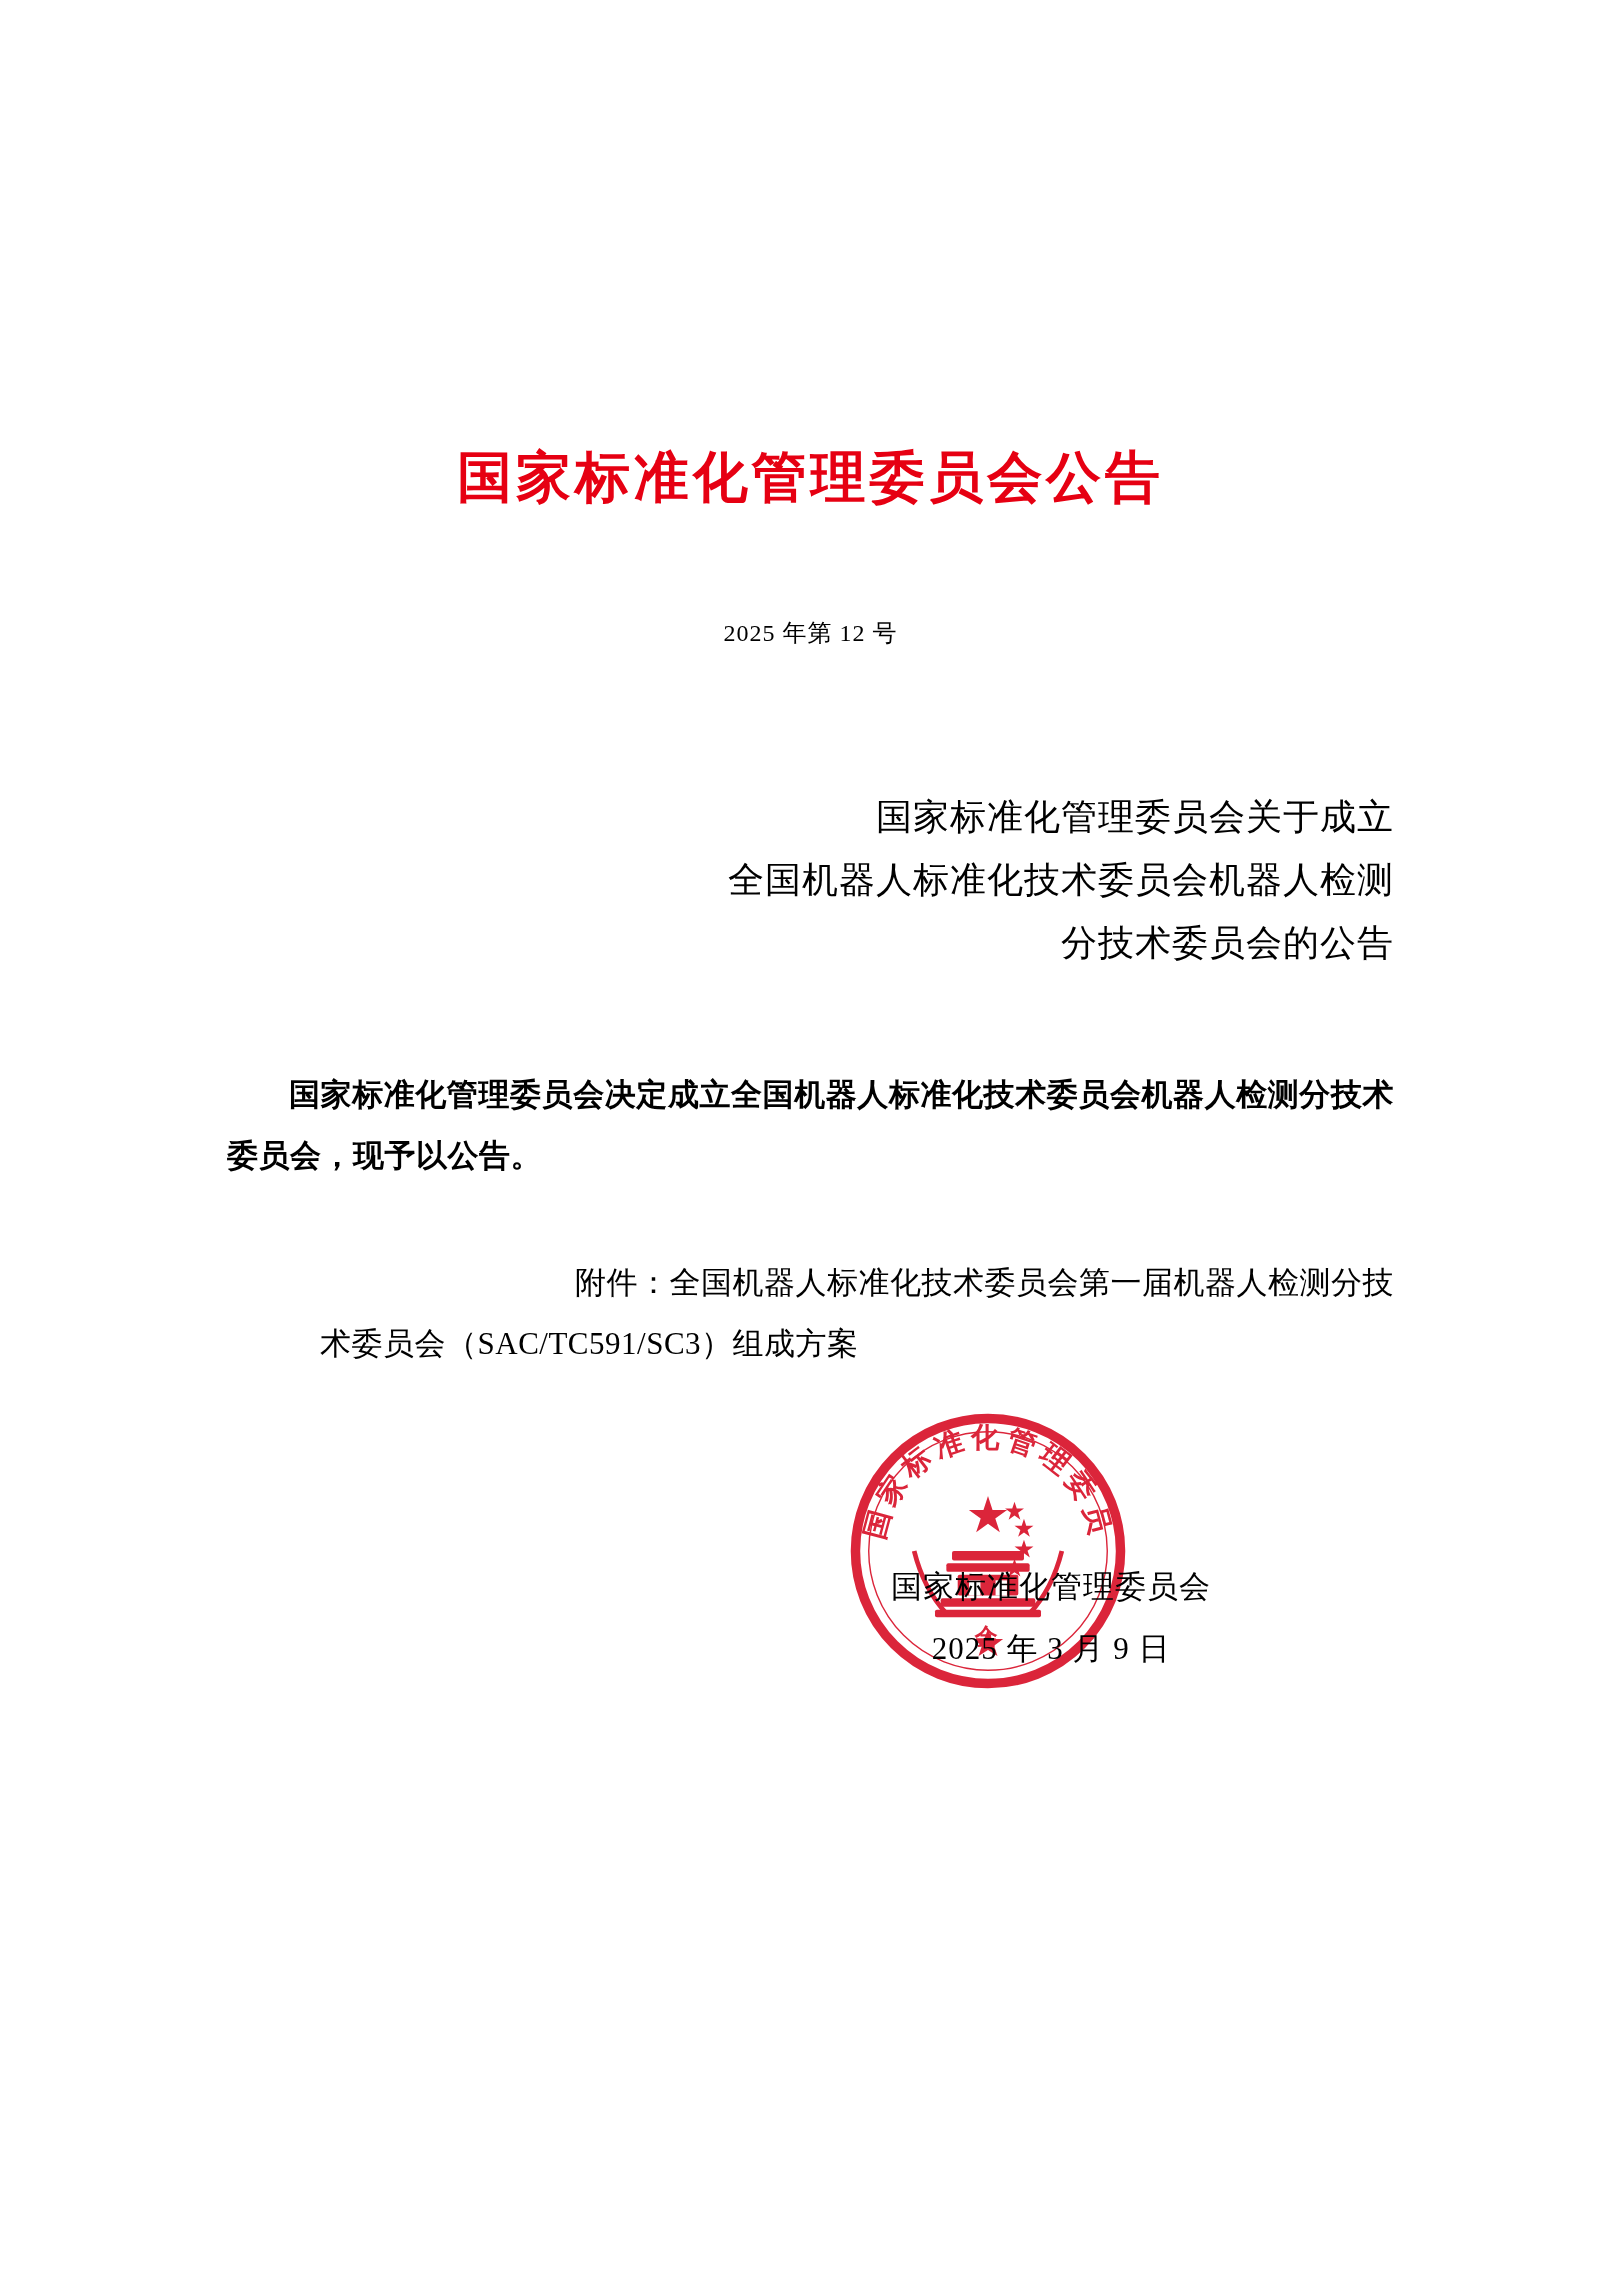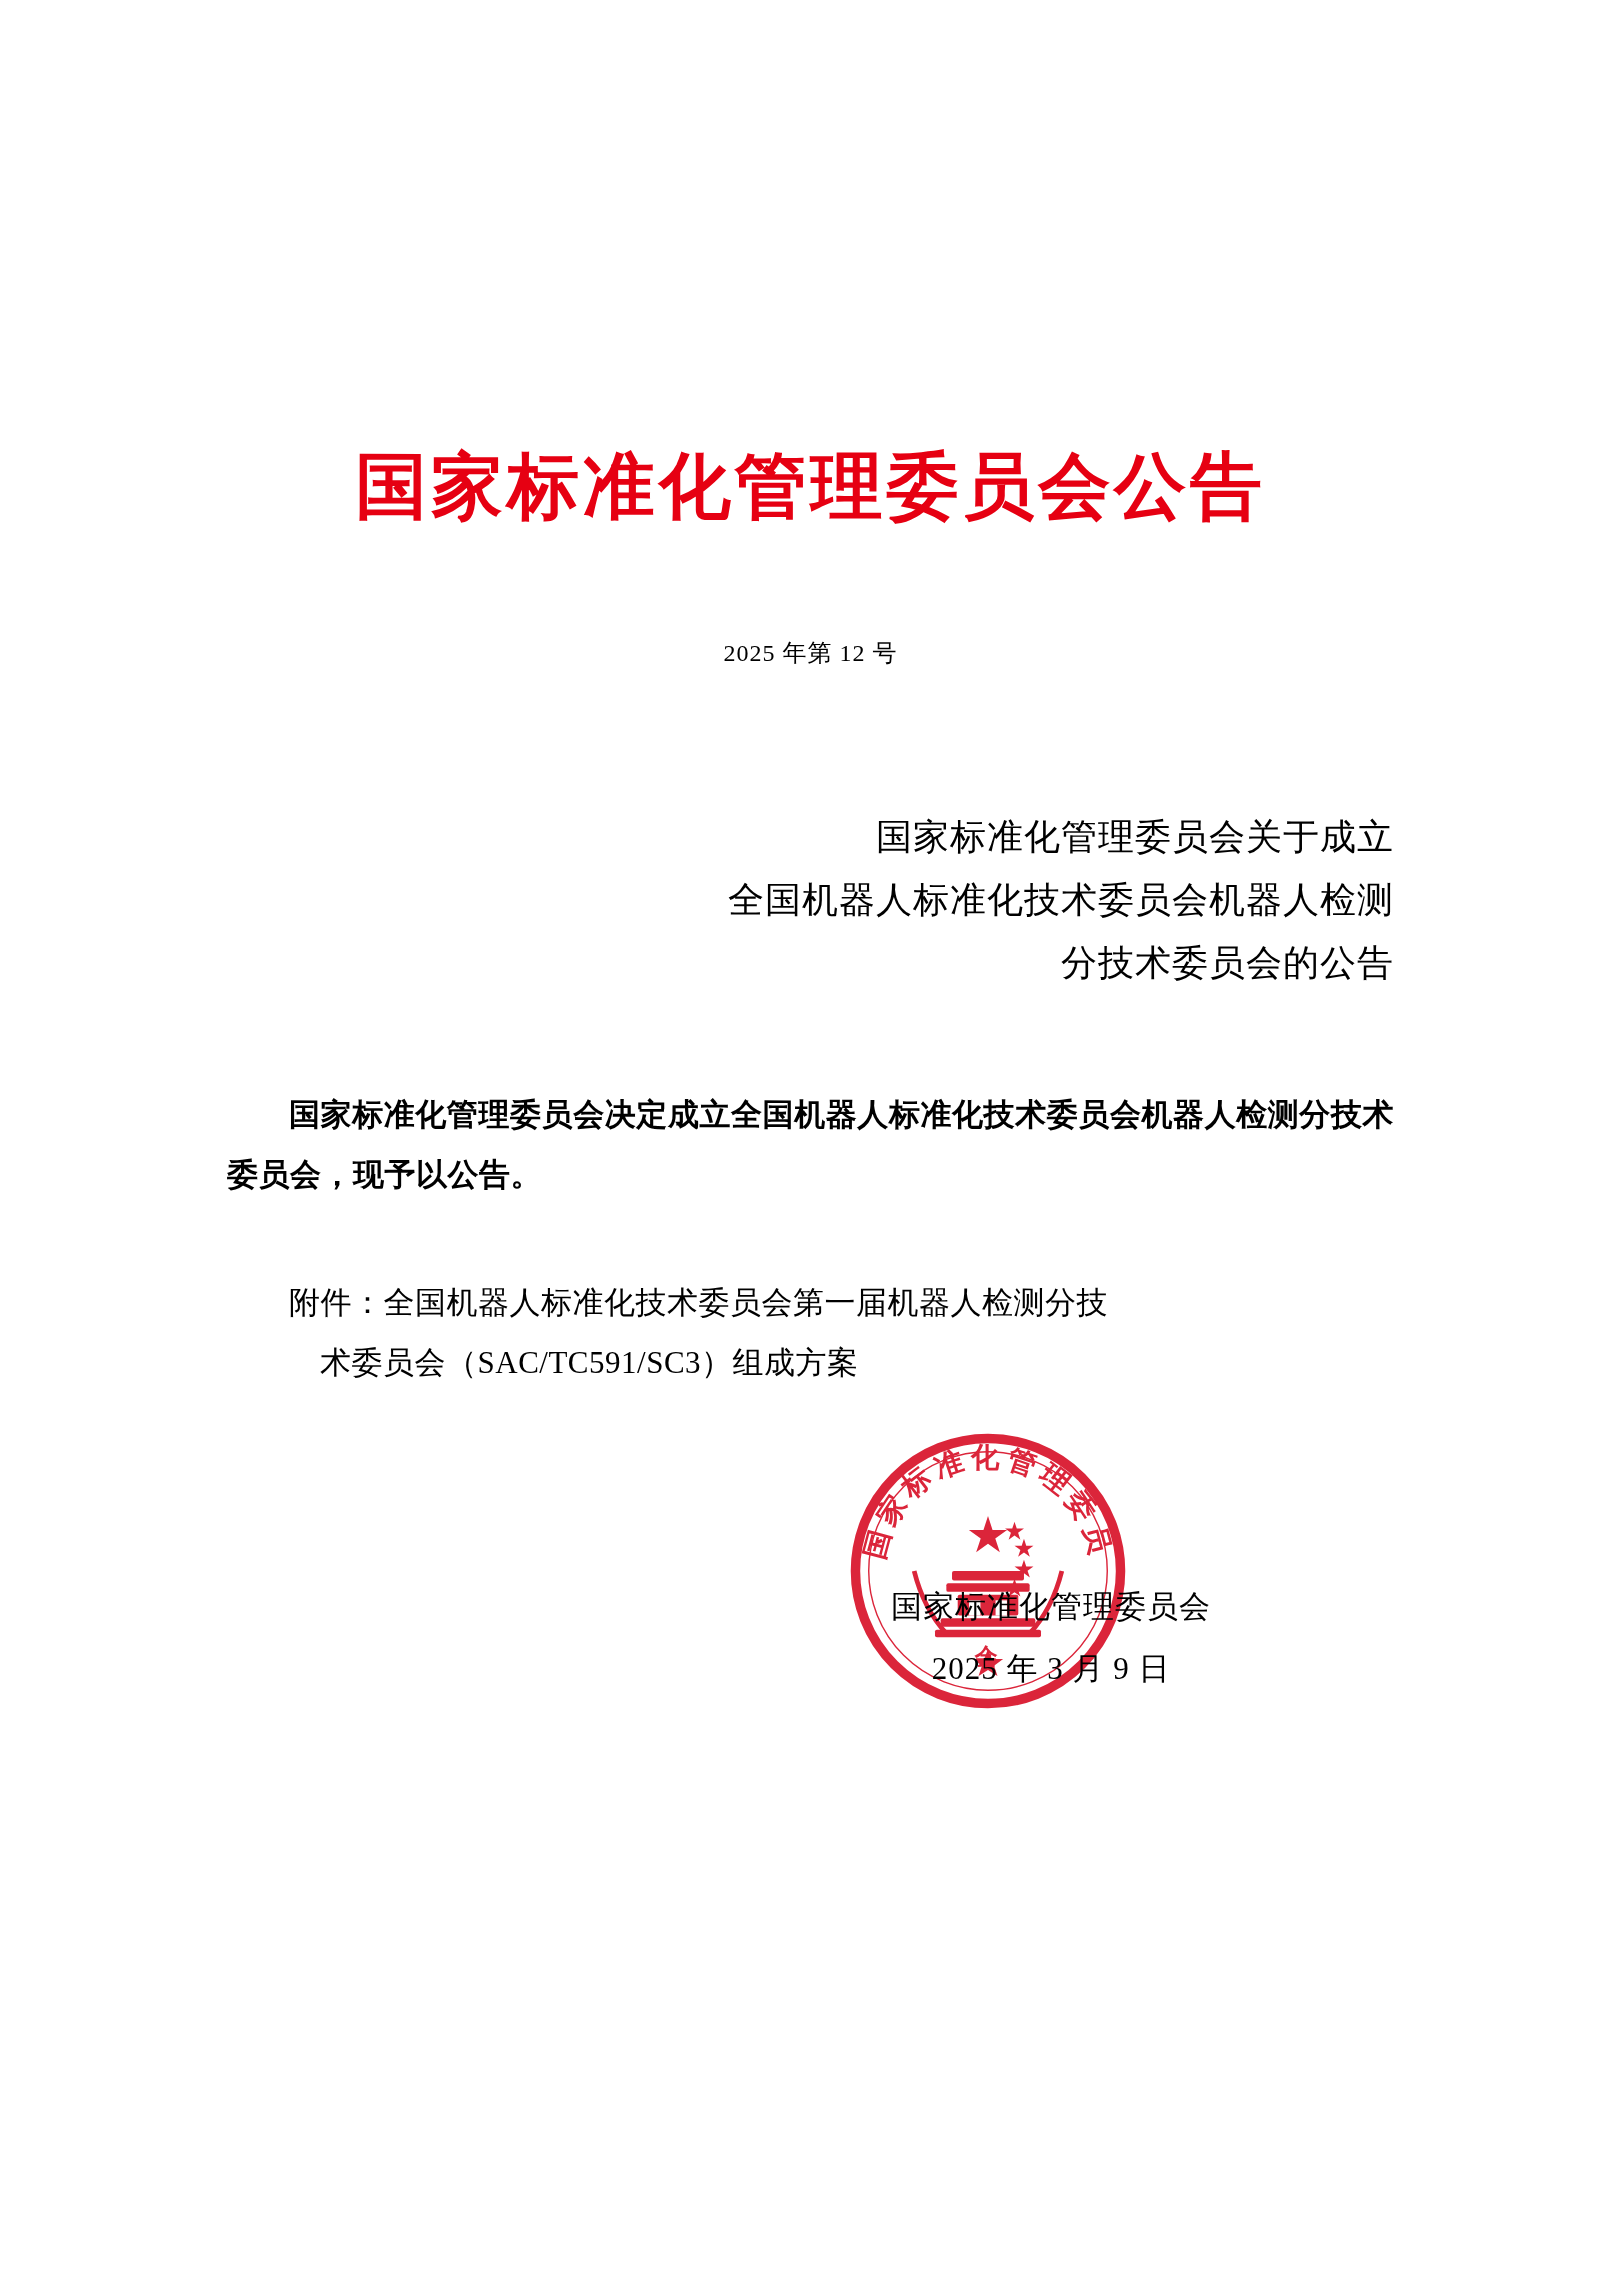--- a/index.html
+++ b/index.html
@@ -24,21 +24,21 @@
     padding: 0 227px;
   }
 
   
   .masthead {
     text-align: center;
     margin-top: 446px;
   }
   .masthead-title {
     color: #e60012;
-    font-size: 72px;
+    font-size: 55px;
     font-weight: bold;
     letter-spacing: 3.9px;
     line-height: 1.15;
     font-family: "Liberation Serif", "DejaVu Serif", serif;
     white-space: nowrap;
   }
 
   .issue-no {
     text-align: center;
     margin-top: 108px;
@@ -74,20 +74,21 @@
   }
 
   .attachment-block {
     margin-top: 67px;
     font-size: 31px;
     line-height: 1.95;
     letter-spacing: 0.5px;
   }
   .attachment-line-1 {
     text-indent: 2em;
+    text-align: right;
   }
   .attachment-line-2 {
     text-indent: 3em;
   }
 
   
   .sign-area {
     position: relative;
     margin-top: 35px;
     height: 323px;

